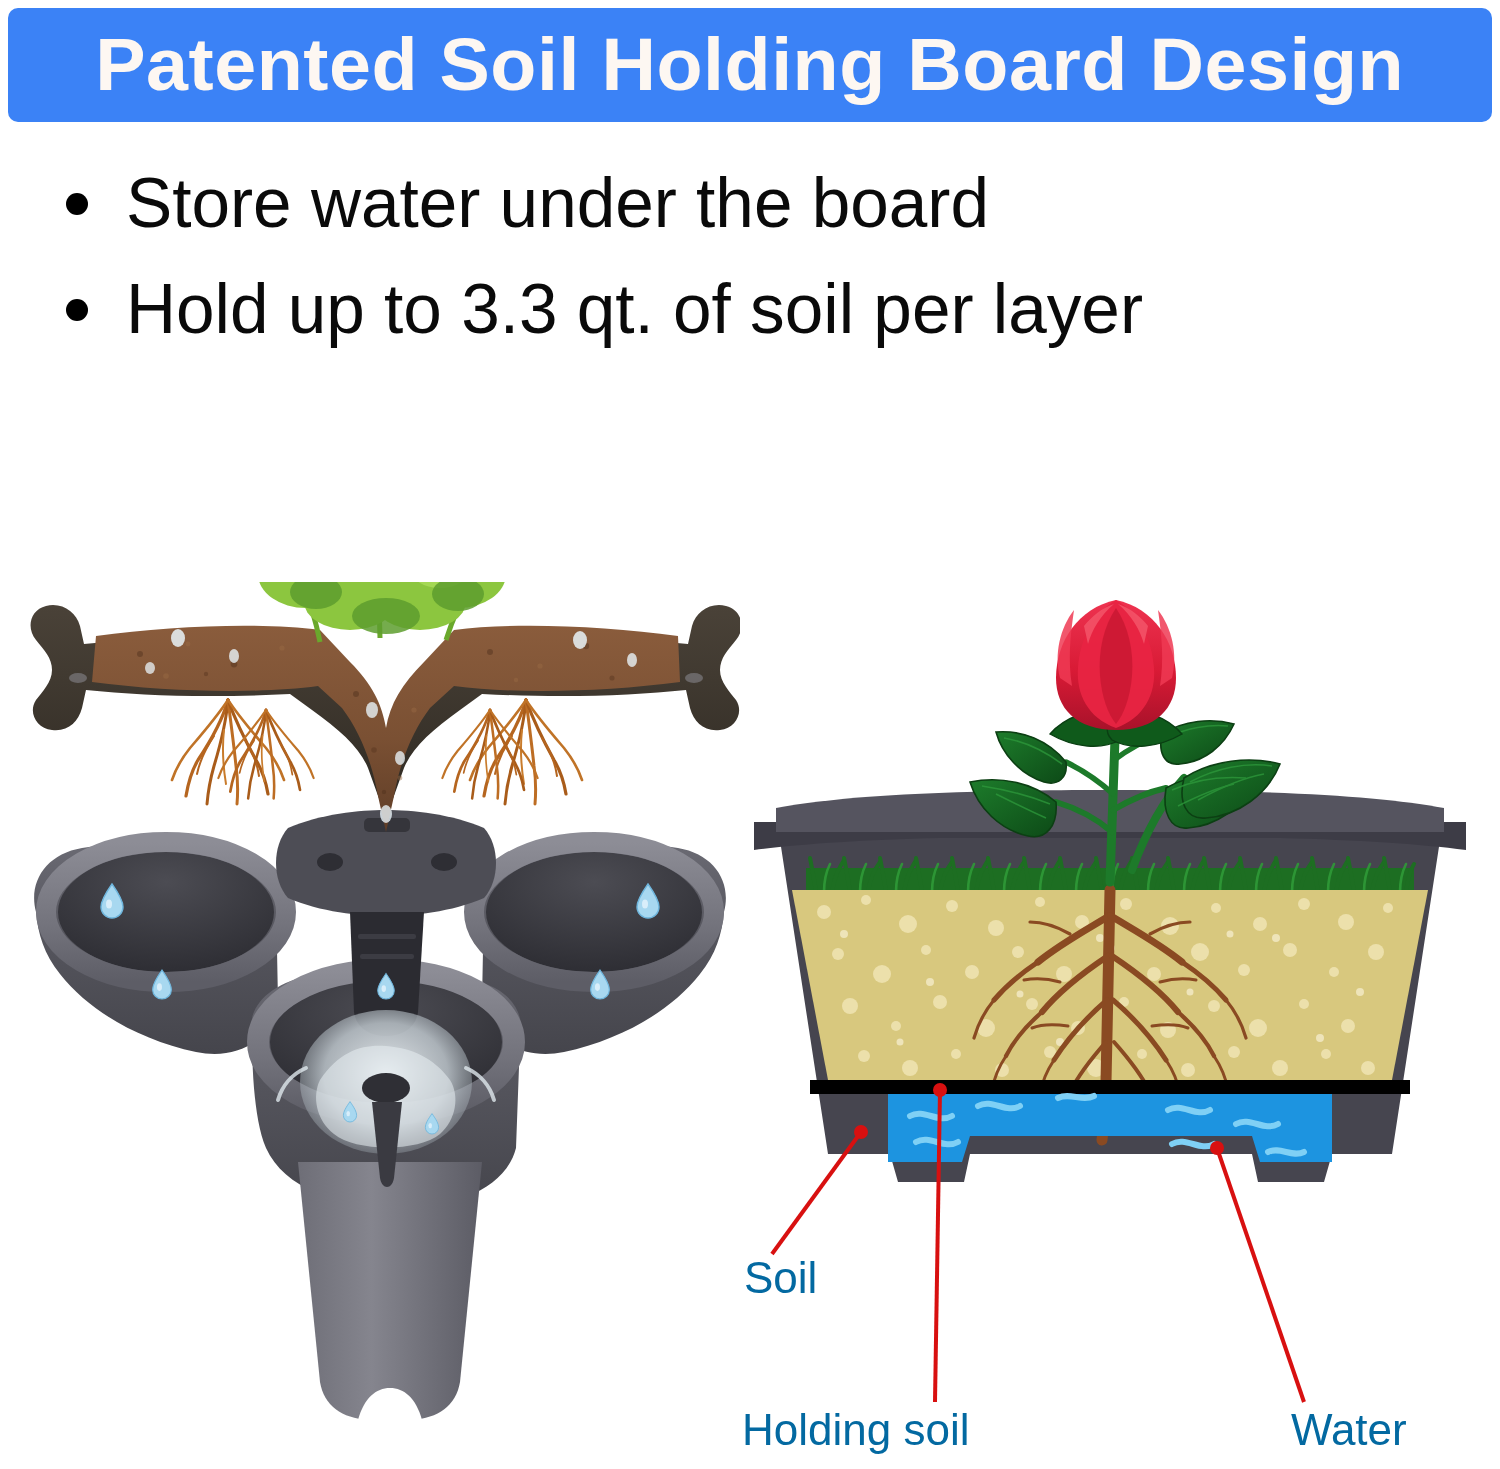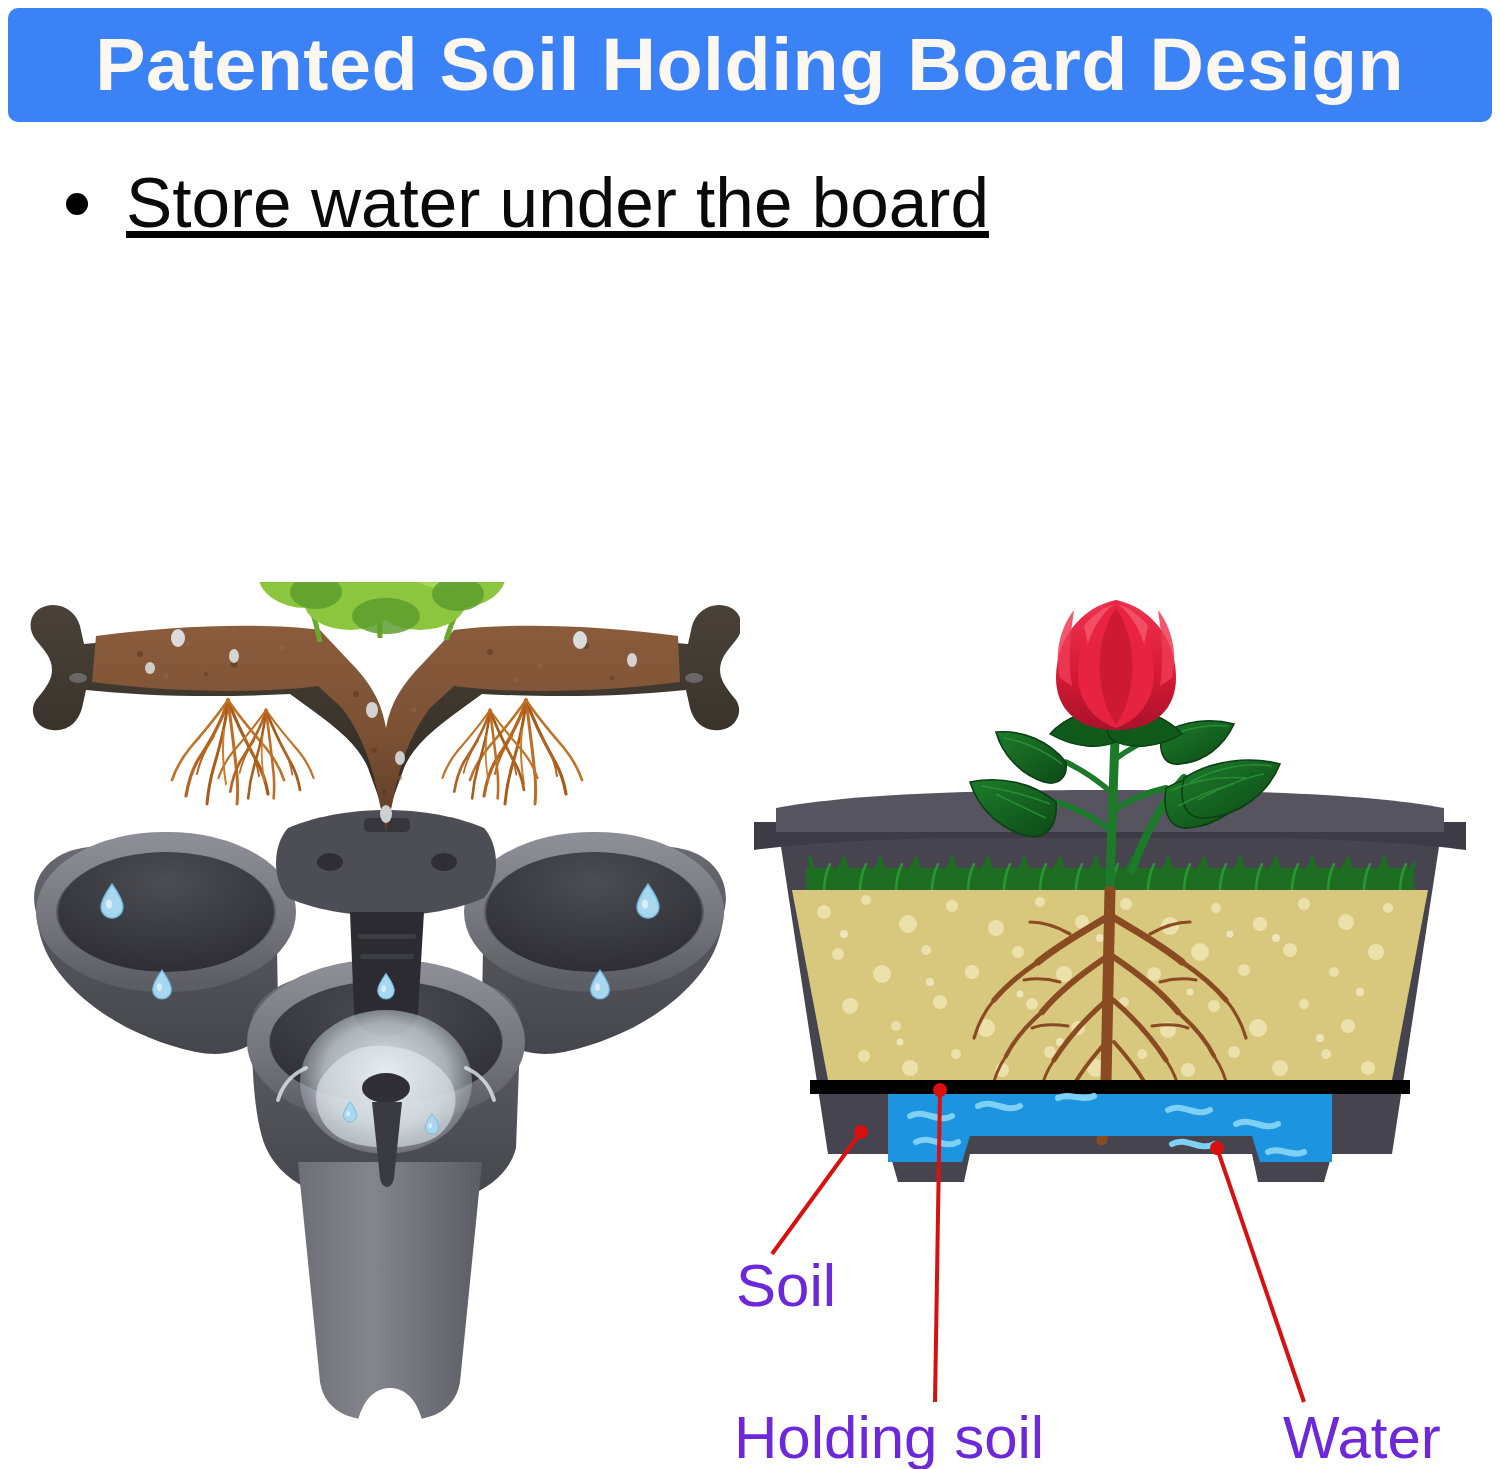--- a/index.html
+++ b/index.html
@@ -45,21 +45,20 @@
 
   
   #feature-list {
     position: absolute;
     left: 54px;
     top: 160px;
     width: 1400px;
     list-style: none;
     margin: 0;
     padding: 0;
-    text-decoration: underline;
   }
   #feature-list li {
     position: relative;
     padding-left: 72px;
     margin: 0 0 18px 0;
     min-height: 88px;
     display: flex;
     align-items: center;
   }
   #feature-list li .bullet-dot {
@@ -103,40 +102,45 @@
     top: 0px;
     width: 780px;
     height: 887px;
   }
   .fig-svg { display: block; width: 100%; height: 100%; }
 
   
   .callout-label {
     position: absolute;
     font-family: "Liberation Sans", "DejaVu Sans", sans-serif;
-    font-size: 60px;
-    color: #6d28d9;
+    font-size: 44px;
+    color: #0369a1;
     white-space: nowrap;
     line-height: 1;
+    margin-left: 8px;
   }
   #label-soil { left: 736px; top: 1256px; }
   #label-holding-board { left: 734px; top: 1408px; }
   #label-water { left: 1283px; top: 1408px; }
 </style>
 </head>
 <body>
 
 <div id="header-banner">
   <div id="header-title">Patented Soil Holding Board Design</div>
 </div>
 
 <ul id="feature-list">
   <li>
     <span class="bullet-dot"></span>
     <span class="feature-text">Store water under the board</span>
+  </li>
+  <li>
+    <span class="bullet-dot"></span>
+    <span class="feature-text">Hold up to 3.3 qt. of soil per layer</span>
   </li>
 </ul>
 
 <div id="figures">
 
   <div id="figure-left">
     <svg class="fig-svg" viewBox="0 0 720 887" xmlns="http://www.w3.org/2000/svg">
       <defs>
         <linearGradient id="potOuter" x1="0" y1="0" x2="0" y2="1">
           <stop offset="0%" stop-color="#6a6a73"></stop>

